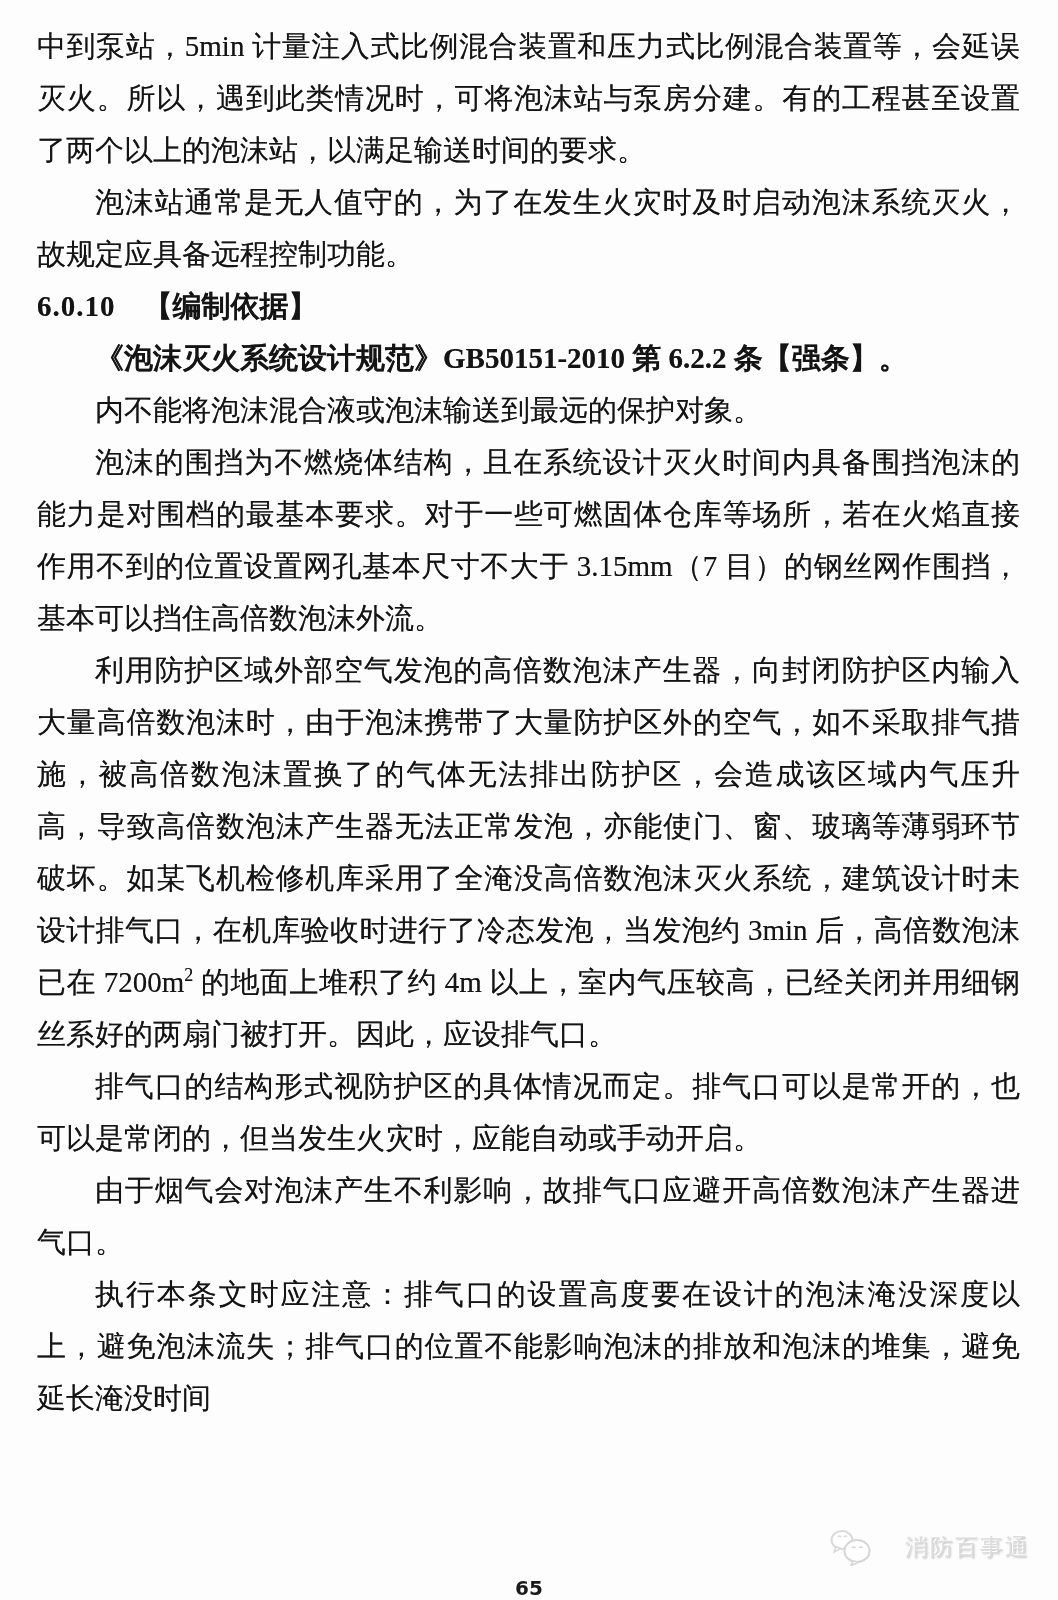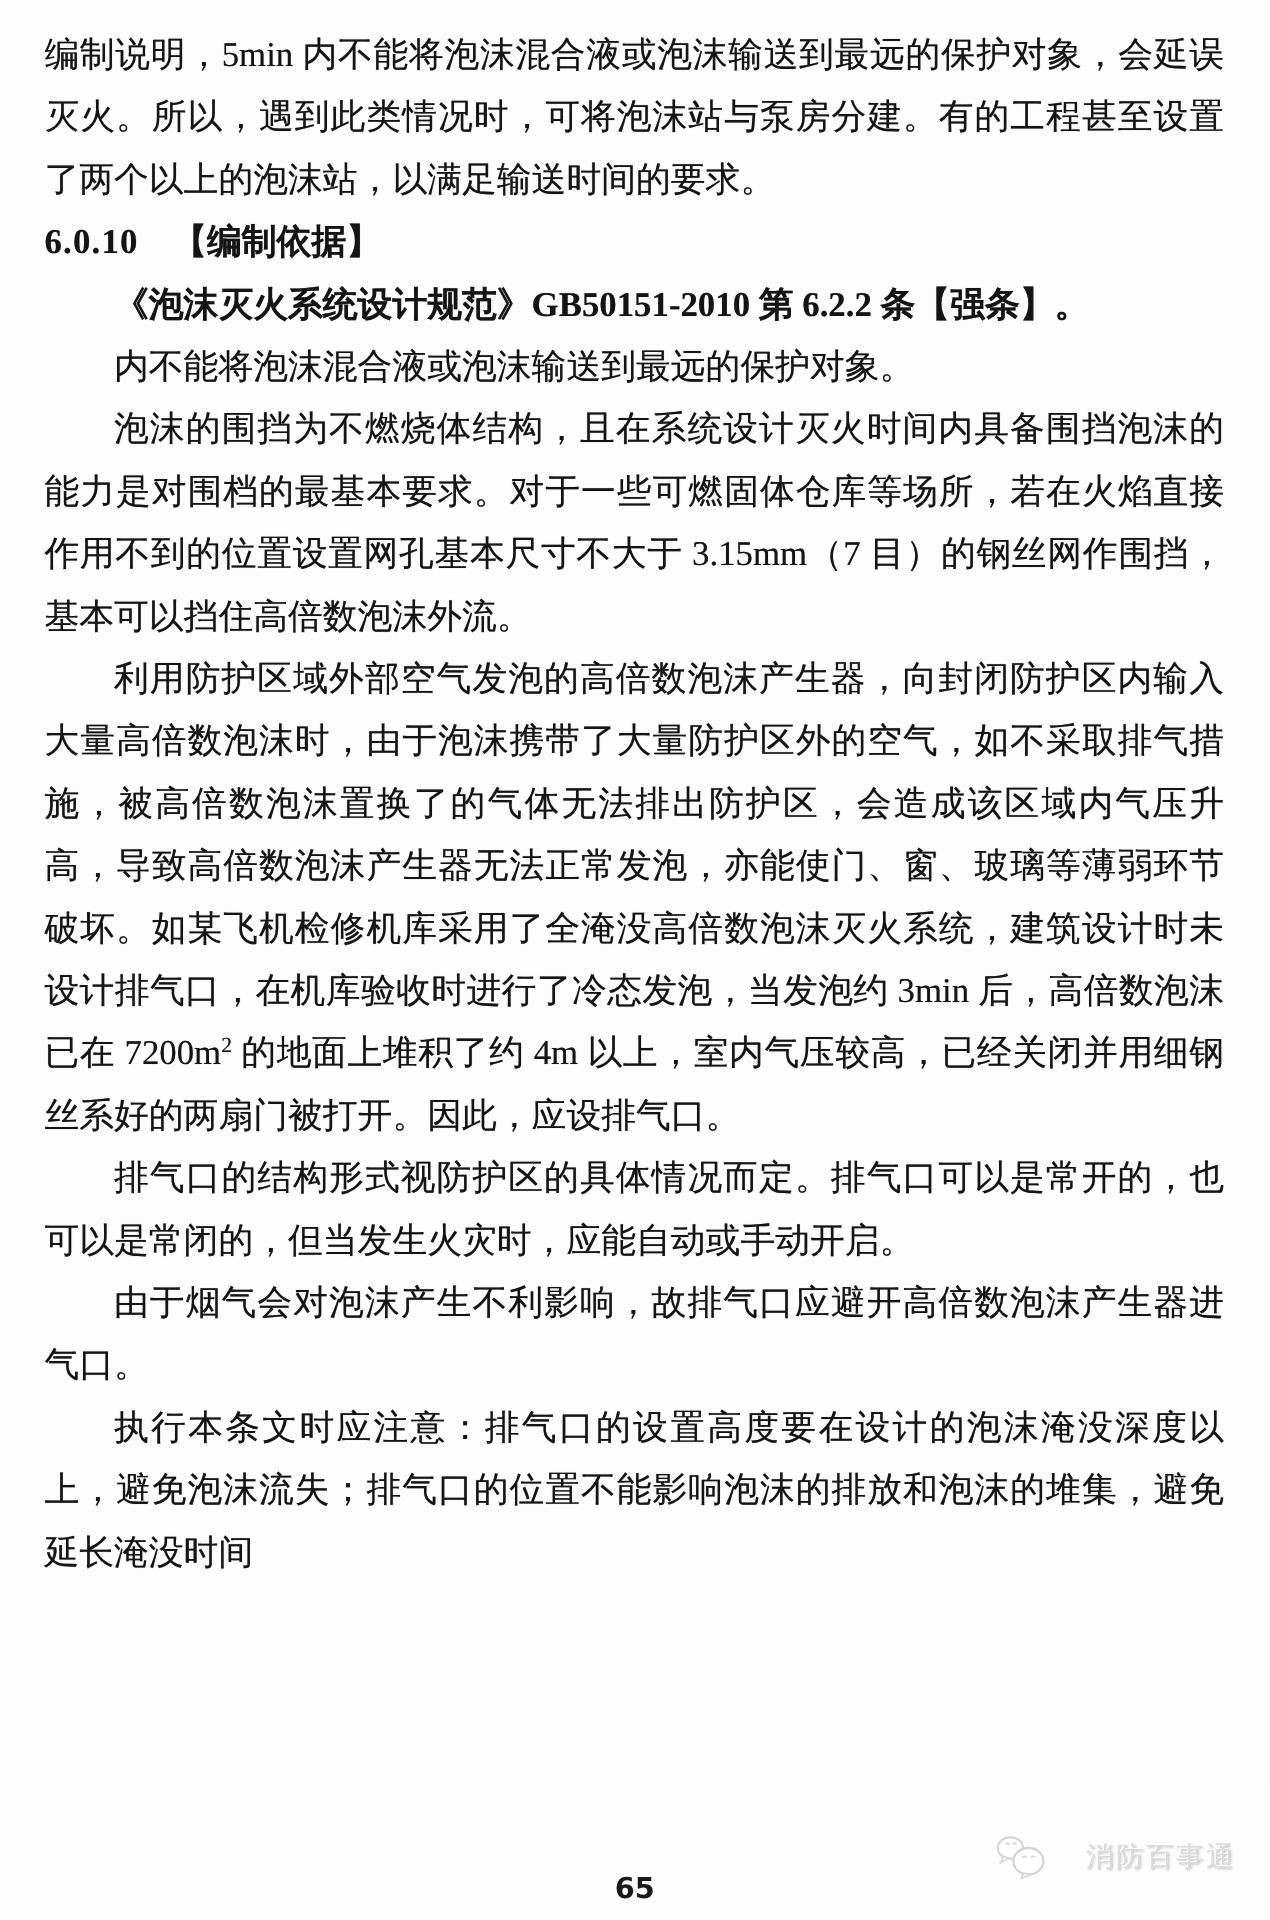--- a/index.html
+++ b/index.html
@@ -56,25 +56,25 @@
   sup.sq {
     font-size: 0.62em;
     vertical-align: super;
     line-height: 0;
   }
 
   .footer-pagenum {
     position: absolute;
     left: 0;
     right: 0;
-    bottom: 12px;
+    bottom: 0;
     text-align: center;
     font-family: "DejaVu Sans", "Liberation Sans", sans-serif;
     font-weight: 600;
-    font-size: 24px;
+    font-size: 20px;
     color: #1a1a1a;
   }
 
   .watermark {
     position: absolute;
     right: 28px;
     top: 1528px;
     display: flex;
     align-items: center;
     gap: 8px;
@@ -92,23 +92,24 @@
 
   .wm-icon svg { display: block; }
 </style>
 </head>
 <body>
 
 <div class="page">
 
   <div class="doc">
 
-    <p class="para-noindent">编制说明，5min 内不能将泡沫混合液或泡沫输送到最远的保护对象，会延误灭火。所以，遇到此类情况时，可将泡沫站与泵房分建。有的工程甚至设置了两个以上的泡沫站，以满足输送时间的要求。</p>
+    <p class="para-noindent">中到泵站，5min 计量注入式比例混合装置和压力式比例混合装置等，会延误灭火。所以，遇到此类情况时，可将泡沫站与泵房分建。有的工程甚至设置了两个以上的泡沫站，以满足输送时间的要求。</p>
 
 
+    <p class="para-indent">泡沫站通常是无人值守的，为了在发生火灾时及时启动泡沫系统灭火，故规定应具备远程控制功能。</p>
 
     <p class="heading">
       <span class="h-num">6.0.10</span><span class="h-label">【编制依据】</span>
     </p>
 
     <p class="ref-line">《泡沫灭火系统设计规范》GB50151-2010 第 6.2.2 条【强条】。</p>
 
 
     <p class="para-indent">内不能将泡沫混合液或泡沫输送到最远的保护对象。</p>
 

